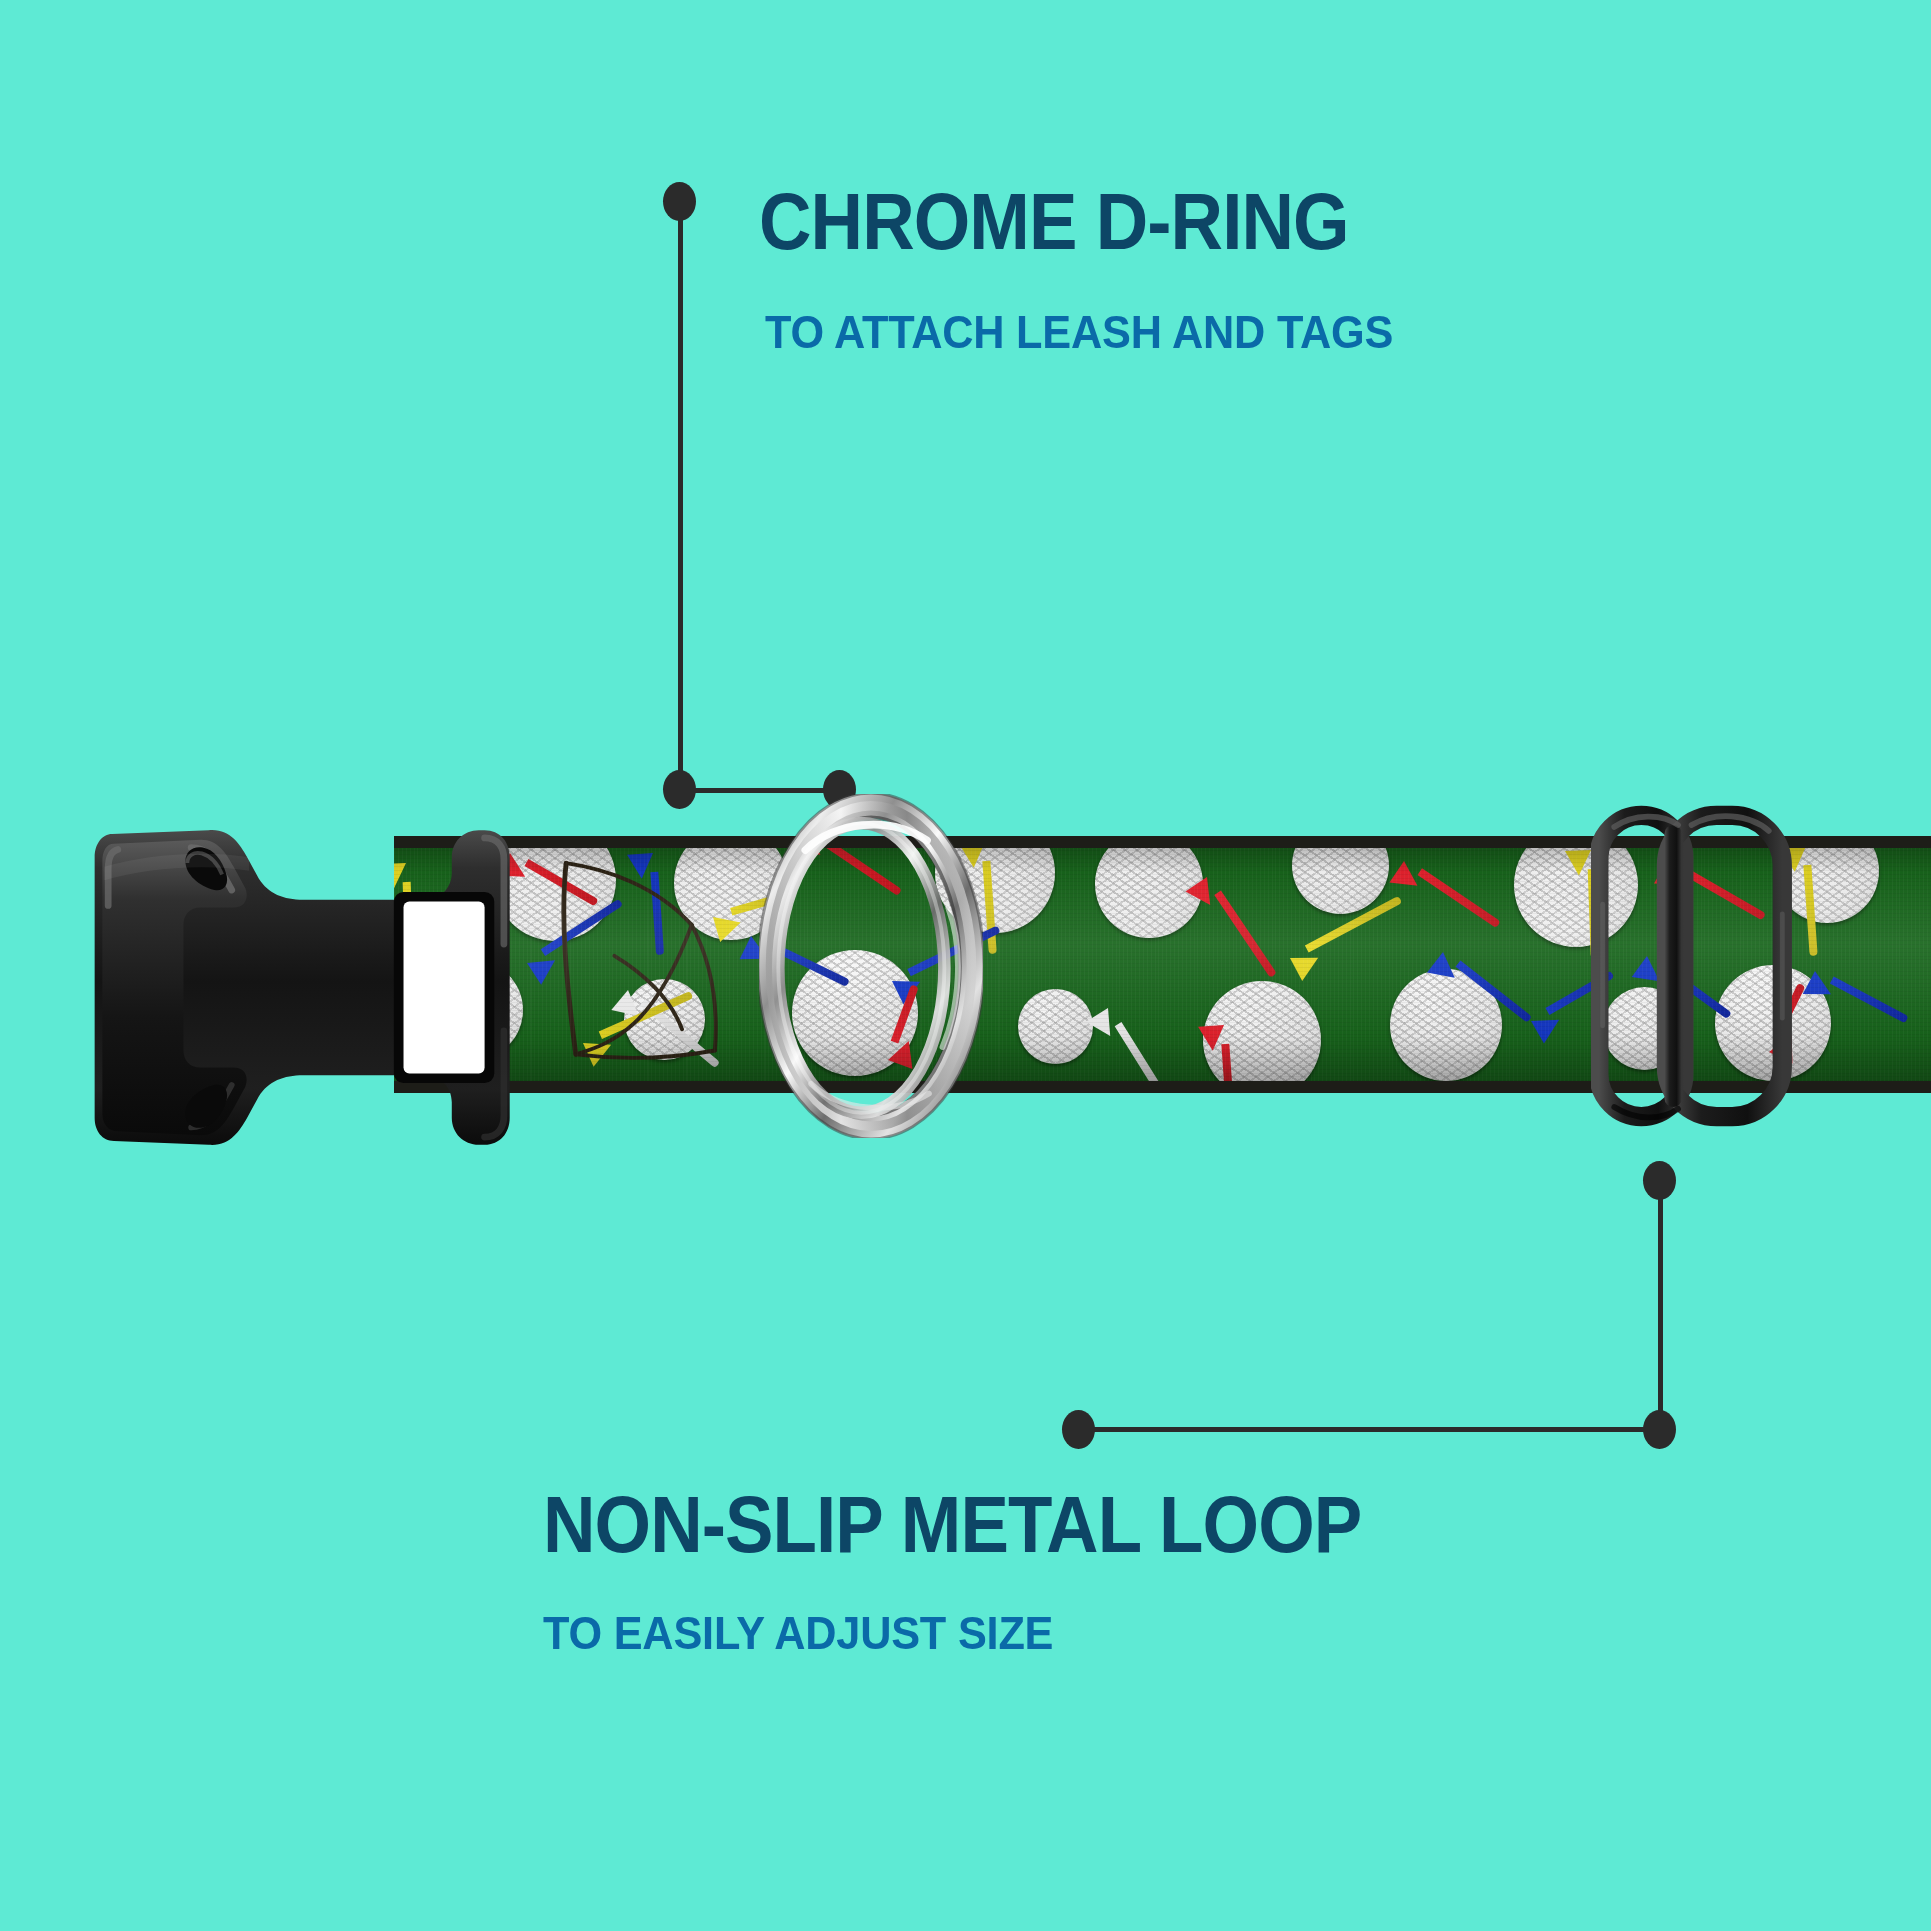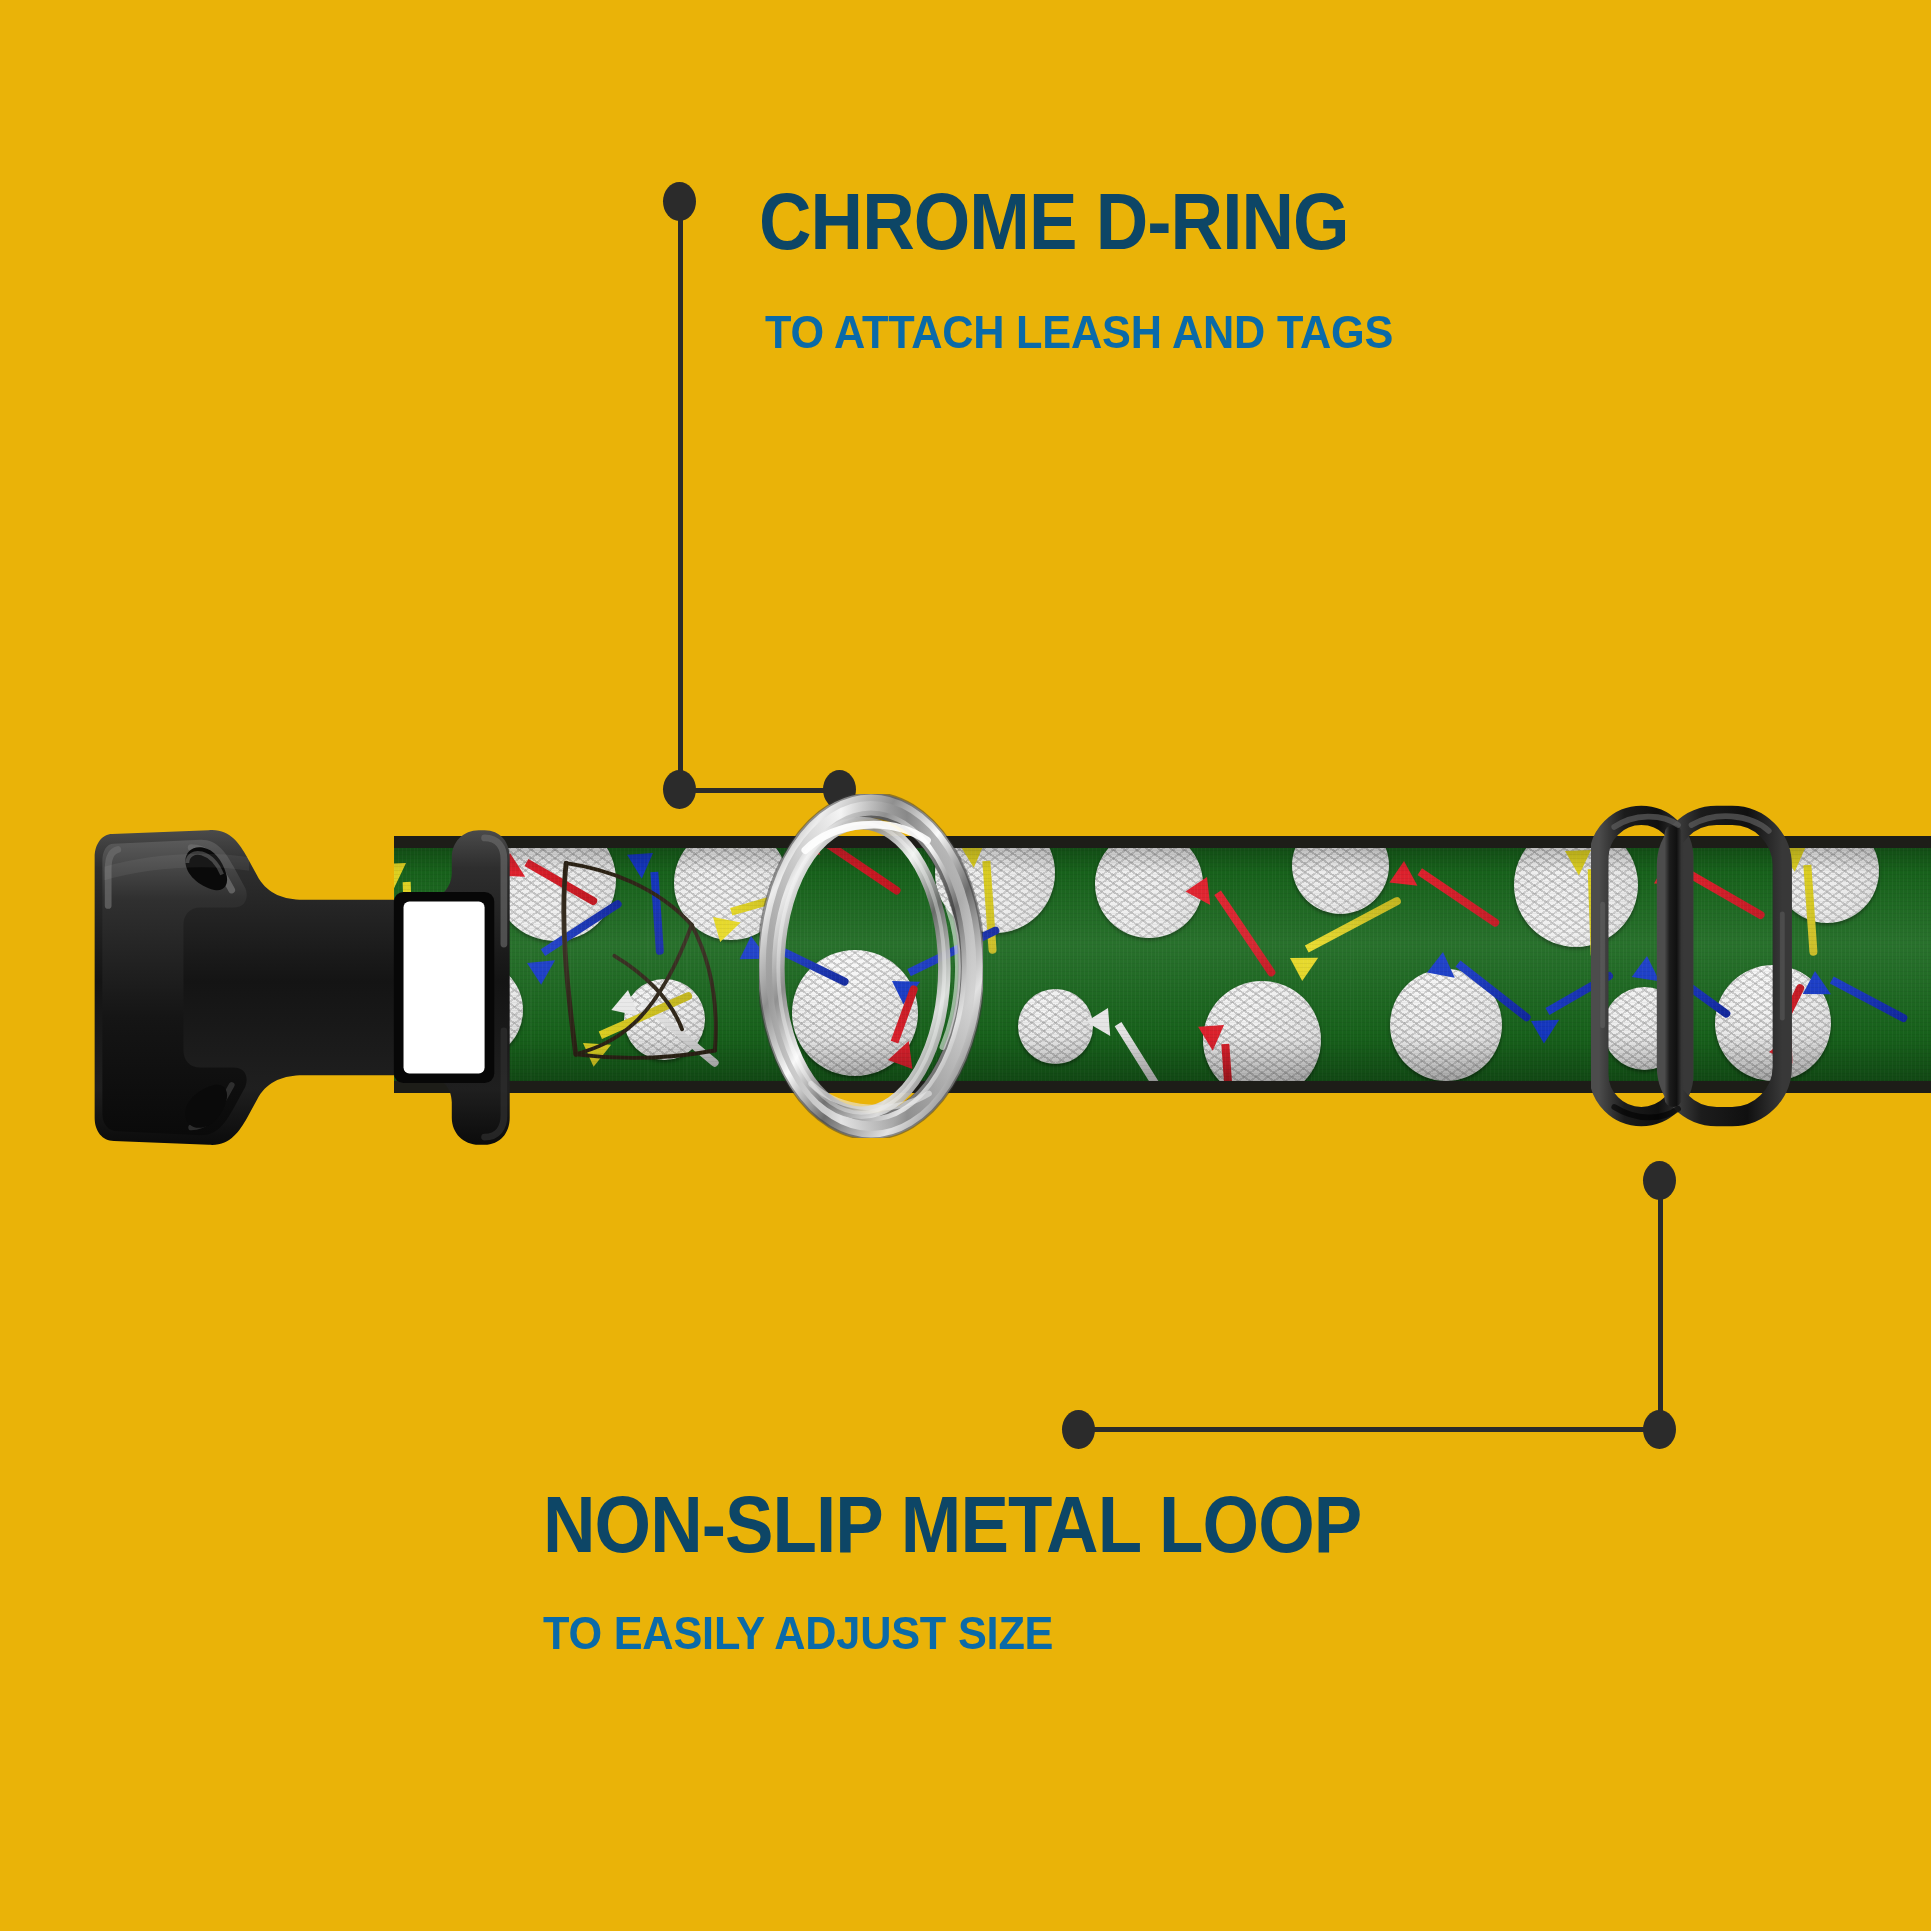--- a/index.html
+++ b/index.html
@@ -6,21 +6,21 @@
   * { margin:0; padding:0; box-sizing:border-box; }
   html, body {
     width:1931px; height:1931px;
     background:#ffffff;
     font-family:"Liberation Sans", sans-serif;
     overflow:hidden;
   }
   #stage {
     position:relative;
     width:1931px; height:1931px;
-    background:#eab308;
+    background:#5eead4;
   }
 
   
   .callout-title {
     position:absolute;
     font-family:"Liberation Sans", sans-serif;
     font-weight:bold;
     letter-spacing:-1px;
     line-height:1;
     white-space:nowrap;

